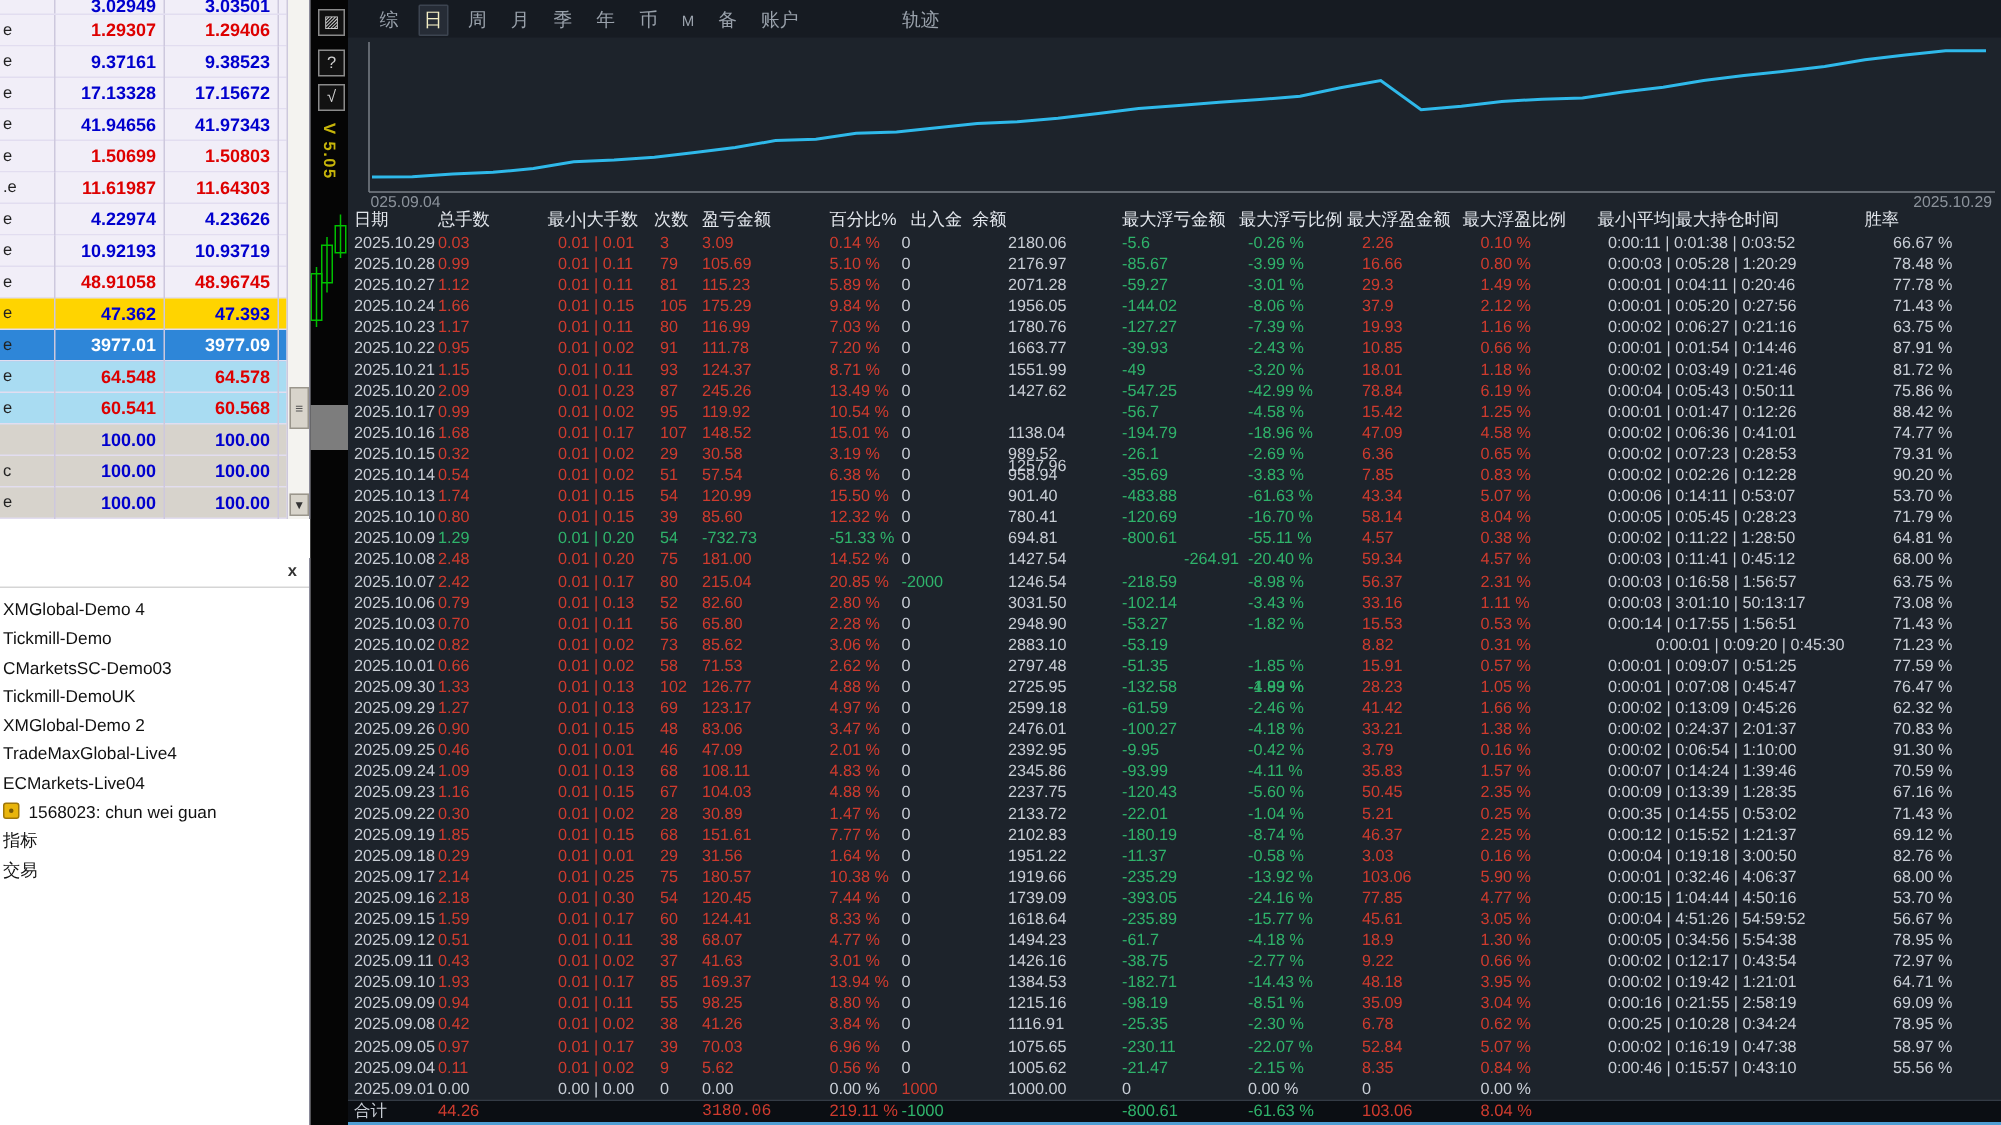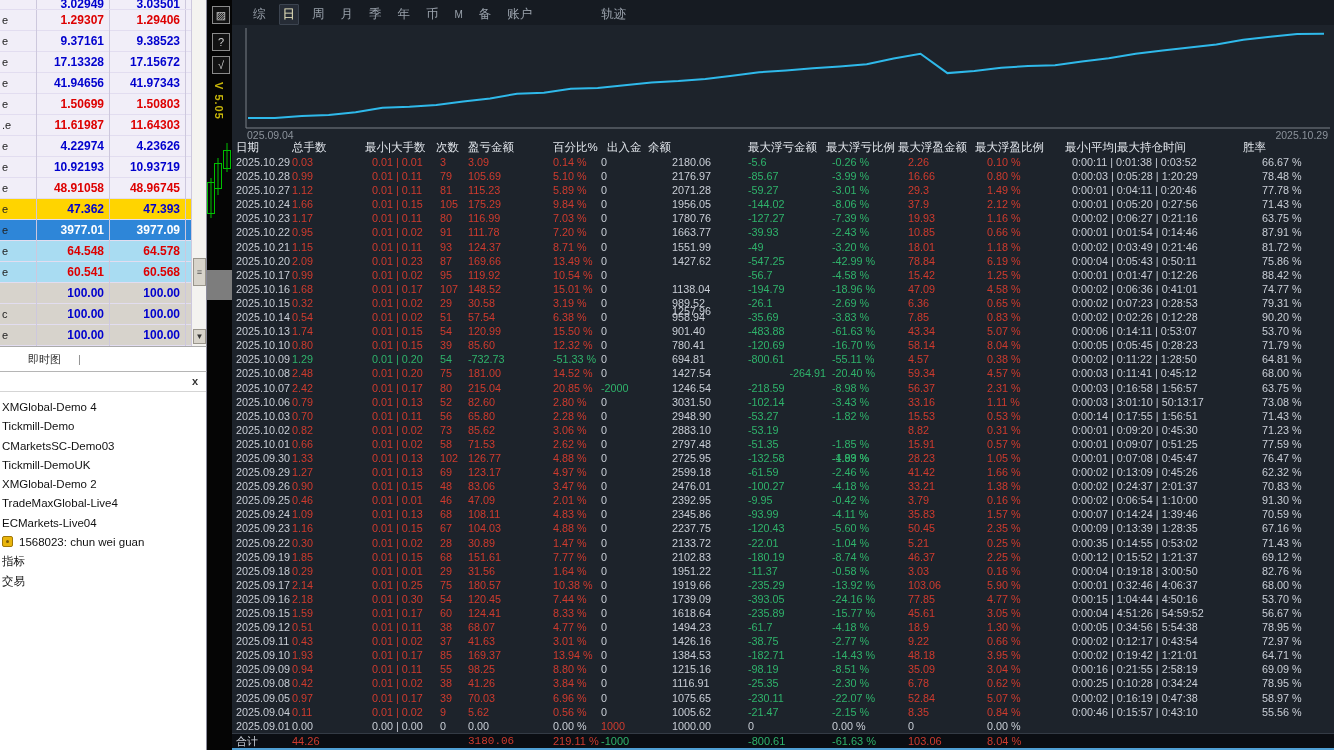--- a/index.html
+++ b/index.html
@@ -177,24 +177,20 @@
           <span class="q-sym">e</span>
           <span class="q-bid q-blue">100.00</span>
           <span class="q-ask q-blue">100.00</span>
           <span></span>
         </div>
       </div>
     <div class="q-scroll">
       <div class="q-thumb">≡</div>
       <div class="q-downbtn">▼</div>
     </div>
-    <div class="tabbar">
-      <span class="tab">即时图</span>
-      <span class="tab-sep">|</span>
-    </div>
     <div class="navigator">
       <div class="nav-titlebar">
         <span class="nav-close">x</span>
       </div>
       <div class="nav-list" id="nav-list">
       <div class="nav-item">XMGlobal-Demo 4</div>
           <div class="nav-item">Tickmill-Demo</div>
           <div class="nav-item">CMarketsSC-Demo03</div>
           <div class="nav-item">Tickmill-DemoUK</div>
           <div class="nav-item">XMGlobal-Demo 2</div>
@@ -364,21 +360,21 @@
             <span class="cell c-red" style="padding-left: 10px;">18.01</span>
             <span class="cell c-red" style="padding-left: 12px;">1.18 %</span>
             <span class="cell c-gray" style="padding-left: 7px;">0:00:02 | 0:03:49 | 0:21:46</span>
             <span class="cell c-gray" style="padding-left: 19px;">81.72 %</span>
           </div>
           <div class="t-row">
             <span class="cell c-gray" style="padding-left: 0px;">2025.10.20</span>
             <span class="cell c-red" style="padding-left: 0px;">2.09</span>
             <span class="cell c-red" style="padding-left: 7px;">0.01 | 0.23</span>
             <span class="cell c-red" style="padding-left: 4px;">87</span>
-            <span class="cell c-red" style="padding-left: 0px;">169.66</span>
+            <span class="cell c-red" style="padding-left: 0px;">245.26</span>
             <span class="cell c-red" style="padding-left: 0px;">13.49 %</span>
             <span class="cell c-gray" style="padding-left: 0px;">0</span>
             <span class="cell c-gray" style="padding-left: 24px;">1427.62</span>
             <span class="cell c-green" style="padding-left: 0px;">-547.25</span>
             <span class="cell c-green" style="padding-left: 6px;">-42.99 %</span>
             <span class="cell c-red" style="padding-left: 10px;">78.84</span>
             <span class="cell c-red" style="padding-left: 12px;">6.19 %</span>
             <span class="cell c-gray" style="padding-left: 7px;">0:00:04 | 0:05:43 | 0:50:11</span>
             <span class="cell c-gray" style="padding-left: 19px;">75.86 %</span>
           </div>
@@ -564,21 +560,21 @@
             <span class="cell c-red" style="padding-left: 7px;">0.01 | 0.02</span>
             <span class="cell c-red" style="padding-left: 4px;">73</span>
             <span class="cell c-red" style="padding-left: 0px;">85.62</span>
             <span class="cell c-red" style="padding-left: 0px;">3.06 %</span>
             <span class="cell c-gray" style="padding-left: 0px;">0</span>
             <span class="cell c-gray" style="padding-left: 24px;">2883.10</span>
             <span class="cell c-green" style="padding-left: 0px;">-53.19</span>
             <span class="cell c-green" style="padding-left: 6px; margin-top: 28px;">-1.89 %</span>
             <span class="cell c-red" style="padding-left: 10px;">8.82</span>
             <span class="cell c-red" style="padding-left: 12px;">0.31 %</span>
-            <span class="cell c-gray" style="padding-left: 7px;">0:00:01 | 0:09:20 | 0:45:30</span>
+            <span class="cell c-gray" style="padding-left: 7px; margin-left: 32px;">0:00:01 | 0:09:20 | 0:45:30</span>
             <span class="cell c-gray" style="padding-left: 19px;">71.23 %</span>
           </div>
           <div class="t-row">
             <span class="cell c-gray" style="padding-left: 0px;">2025.10.01</span>
             <span class="cell c-red" style="padding-left: 0px;">0.66</span>
             <span class="cell c-red" style="padding-left: 7px;">0.01 | 0.02</span>
             <span class="cell c-red" style="padding-left: 4px;">58</span>
             <span class="cell c-red" style="padding-left: 0px;">71.53</span>
             <span class="cell c-red" style="padding-left: 0px;">2.62 %</span>
             <span class="cell c-gray" style="padding-left: 0px;">0</span>

